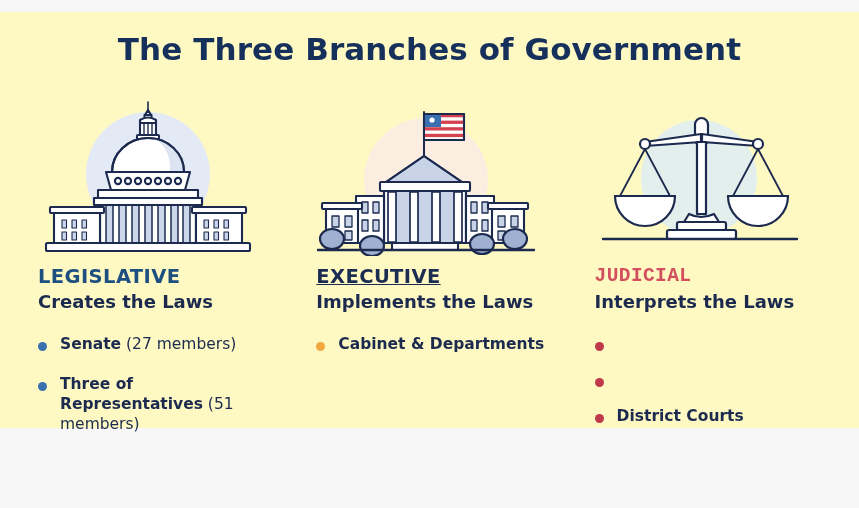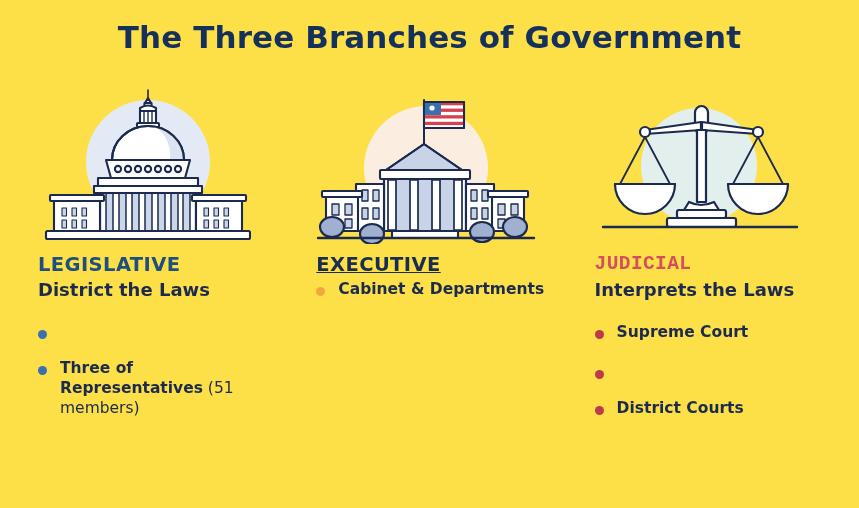--- a/index.html
+++ b/index.html
@@ -11,24 +11,25 @@
     width: 859px;
     height: 508px;
     background: #f7f7f8;
     font-family: "Liberation Sans", sans-serif;
     overflow: hidden;
     position: relative;
   }
 
   #infographic {
     width: 859px;
-    height: 508px;
+    height: 416px;
     position: relative;
-    background: #fde047;
+    background: #fef9c3;
     box-sizing: border-box;
+    margin-top: 12px;
   }
 
   
   .title-wrap {
     position: absolute;
     top: 20px;
     left: 0;
     width: 859px;
     text-align: center;
   }
@@ -227,25 +228,26 @@
               <rect x="182" y="136" width="4.5" height="8"></rect>
               <rect x="192" y="136" width="4.5" height="8"></rect>
             </g>
 
             <rect x="14" y="147" width="204" height="8" rx="1.5" fill="#ffffff"></rect>
           </g>
         </svg>
       </div>
 
       <h2 class="branch-name legislative">LEGISLATIVE</h2>
-      <p class="branch-sub">District the Laws</p>
+      <p class="branch-sub">Creates the Laws</p>
 
       <ul class="bullets">
         <li class="bullet-item">
           <span class="bullet-dot dot-blue"></span>
+          <span class="bullet-text"><span>Senate</span><span class="qual"> (27 members)</span></span>
         </li>
         <li class="bullet-item">
           <span class="bullet-dot dot-blue"></span>
           <span class="bullet-text"><span>Three of Representatives</span><span class="qual"> (51 members)</span></span>
         </li>
       </ul>
     </div>
 
     <div class="column col-exec">
 
@@ -321,20 +323,21 @@
             <ellipse cx="62" cy="150" rx="12" ry="10" fill="#9fb0d0"></ellipse>
             <ellipse cx="172" cy="148" rx="12" ry="10" fill="#9fb0d0"></ellipse>
             <ellipse cx="205" cy="143" rx="12" ry="10" fill="#9fb0d0"></ellipse>
 
             <line x1="8" y1="154" x2="224" y2="154" stroke-width="2.4"></line>
           </g>
         </svg>
       </div>
 
       <h2 class="branch-name executive">EXECUTIVE</h2>
+      <p class="branch-sub">Implements the Laws</p>
 
       <ul class="bullets">
         <li class="bullet-item">
           <span class="bullet-dot dot-amber"></span>
           <span class="bullet-text"><span>Cabinet &amp; Departments</span><span class="qual"></span></span>
         </li>
       </ul>
     </div>
 
     <div class="column col-jud">
@@ -373,21 +376,20 @@
           </g>
         </svg>
       </div>
 
       <h2 class="branch-name judicial">JUDICIAL</h2>
       <p class="branch-sub">Interprets the Laws</p>
 
       <ul class="bullets">
         <li class="bullet-item">
           <span class="bullet-dot dot-red"></span>
-          <span class="bullet-text"><span>Supreme Court</span><span class="qual"></span></span>
         </li>
         <li class="bullet-item">
           <span class="bullet-dot dot-red"></span>
         </li>
         <li class="bullet-item">
           <span class="bullet-dot dot-red"></span>
           <span class="bullet-text"><span>District Courts</span><span class="qual"></span></span>
         </li>
       </ul>
     </div>

